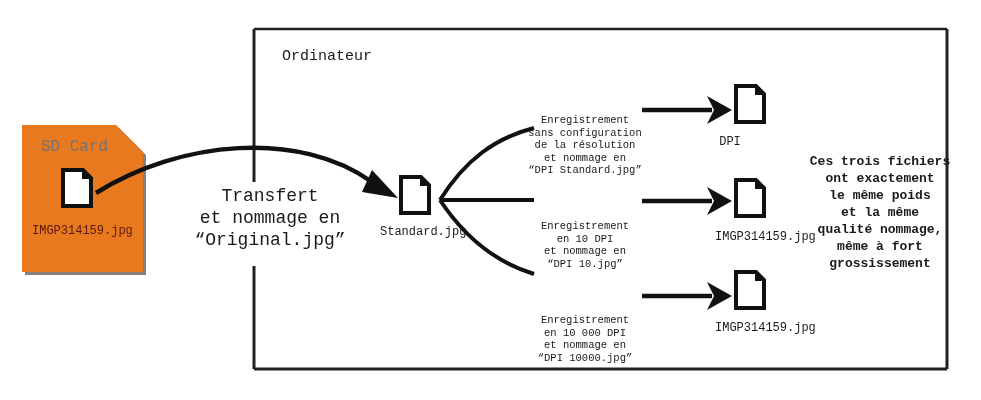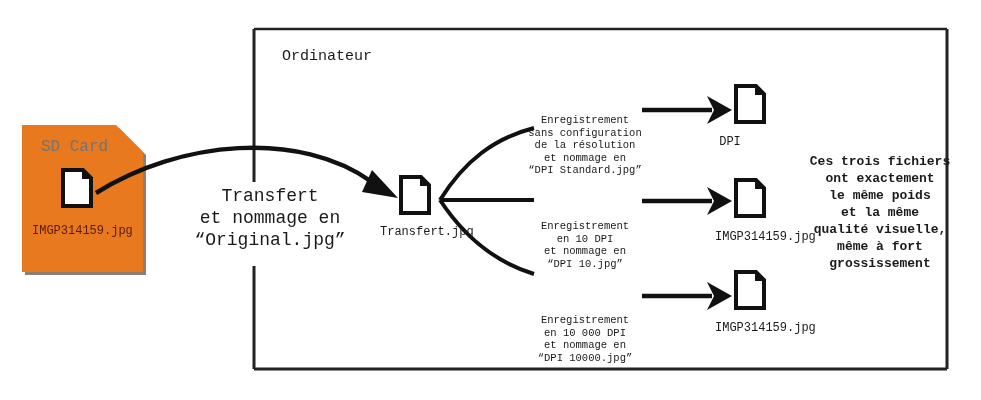--- a/index.html
+++ b/index.html
@@ -75,21 +75,21 @@
 
   <div class="lbl" style="left:22px; top:138px; width:105px; font-size:16px; color:#737373;">SD Card</div>
   <div class="lbl tiny" style="left:32px; top:226px; width:95px; color:#5a1a0a;">IMGP314159.jpg</div>
 
   <div class="lbl" style="left:170px; top:185px; width:200px; font-size:18px; line-height:22px;">Transfert
 et nommage en
 “Original.jpg”</div>
 
   <div class="lbl" style="left:282px; top:48px; text-align:left; font-size:15px;">Ordinateur</div>
 
-  <div class="lbl tiny" style="left:380px; top:227px; width:70px;">Transfert.jpg</div>
+  <div class="lbl tiny" style="left:380px; top:227px; width:70px;">Standard.jpg</div>
 
   <div class="lbl small" style="left:525px; top:70px; width:120px;">Enregistrement
 sans configuration
 de la résolution
 et nommage en
 “DPI Standard.jpg”</div>
   <div class="lbl small" style="left:525px; top:176px; width:120px;">Enregistrement
 en 10 DPI
 et nommage en
 “DPI 10.jpg”</div>
@@ -99,16 +99,16 @@
 “DPI 10000.jpg”</div>
 
   <div class="lbl tiny" style="left:700px; top:137px; width:60px;">DPI</div>
   <div class="lbl tiny" style="left:715px; top:232px; width:80px;">IMGP314159.jpg</div>
   <div class="lbl tiny" style="left:715px; top:323px; width:80px;">IMGP314159.jpg</div>
 
   <div class="lbl" style="left:788px; top:153px; width:184px; font-size:13px; line-height:17px; font-weight:bold;">Ces trois fichiers
 ont exactement
 le même poids
 et la même
-qualité visuelle,
+qualité nommage,
 même à fort
 grossissement</div>
 </div>
 
 </body></html>

